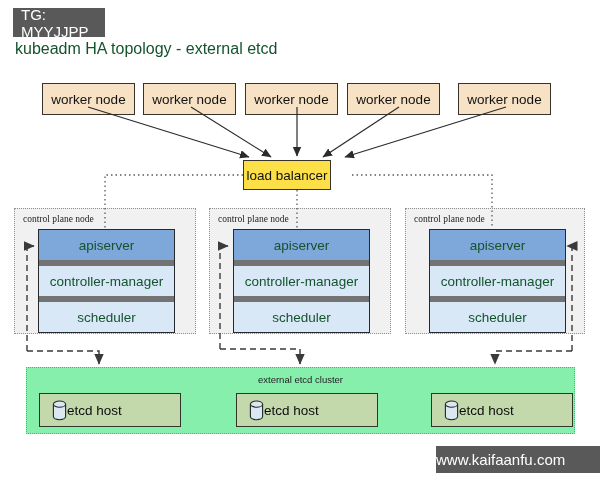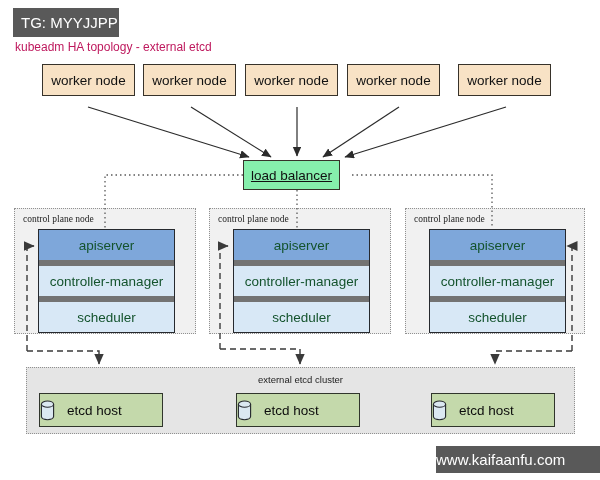--- a/index.html
+++ b/index.html
@@ -1,44 +1,44 @@
 <!DOCTYPE html>
 <html><head>
 <meta charset="utf-8">
 <style>
   html,body{margin:0;padding:0;background:#ffffff;}
   #canvas{position:relative;width:600px;height:480px;background:#ffffff;overflow:hidden;
           font-family:"Liberation Sans",sans-serif;}
   .bar{position:absolute;background:#595959;color:#ffffff;font-size:15px;
        display:flex;align-items:center;box-sizing:border-box;}
-  #tag-bar{left:13px;top:8px;width:106px;height:29px;padding-left:8px;}
+  #tag-bar{left:13px;top:8px;width:92px;height:29px;padding-left:8px;}
   #watermark-bar{left:436px;top:446px;width:186px;height:27px;justify-content:flex-start;}
-  #subtitle{position:absolute;left:15px;top:40px;font-size:12px;color:#be185d;}
+  #subtitle{position:absolute;left:15px;top:40px;font-size:16px;color:#14532d;}
   .node{position:absolute;box-sizing:border-box;display:flex;align-items:center;
         justify-content:center;color:#111111;}
-  .worker{top:64px;width:93px;height:32px;background:#f8e2c5;border:1px solid #37322a;
+  .worker{top:83px;width:93px;height:32px;background:#f8e2c5;border:1px solid #37322a;
           font-size:13.5px;}
-  #lb{left:243px;top:160px;width:97px;height:30px;background:#86efac;
-      border:1px solid #37322a;font-size:13.5px;text-decoration:underline;}
+  #lb{left:243px;top:160px;width:88px;height:30px;background:#fde047;
+      border:1px solid #37322a;font-size:13.5px;}
   .cp{position:absolute;top:208px;width:182px;height:126px;background:#f1f1f1;
       border:1px dotted #909090;box-sizing:border-box;}
   .cp-label{position:absolute;left:8px;top:5px;font-size:9.5px;color:#222222;font-family:Liberation Serif, serif;}
   .stack{position:absolute;left:23px;top:20px;width:137px;border:1px solid #26292e;
          box-sizing:border-box;background:#d8e8f6;}
   .row{height:30px;display:flex;align-items:center;justify-content:center;
        font-size:13.5px;background:#d8e8f6;color:#14532d;}
   .row + .row{border-top:6px solid #737373;}
   .row.api{background:#7ea7da;}
   #etcd{position:absolute;left:26px;top:367px;width:549px;height:67px;
-        background:#e5e5e5;border:1px dotted #909090;box-sizing:border-box;}
+        background:#86efac;border:1px dotted #909090;box-sizing:border-box;}
   #etcd-label{position:absolute;left:0;top:6px;width:100%;text-align:center;
               font-size:9.5px;color:#222222;}
-  .host{position:absolute;top:25px;width:124px;height:34px;background:#c4d9ab;
+  .host{position:absolute;top:25px;width:142px;height:34px;background:#c4d9ab;
         border:1px solid #30352c;box-sizing:border-box;display:flex;align-items:center;
-        gap:12px;font-size:13.5px;color:#0c0c0c;}
+        padding-left:12px;font-size:13.5px;color:#0c0c0c;}
   .host svg{flex:0 0 auto;display:block;}
   #overlay{position:absolute;left:0;top:0;width:600px;height:480px;pointer-events:none;}
 </style>
 </head>
 <body>
 
 <div id="canvas">
 
   <div id="tag-bar" class="bar">
     <span>TG: MYYJJPP</span>

